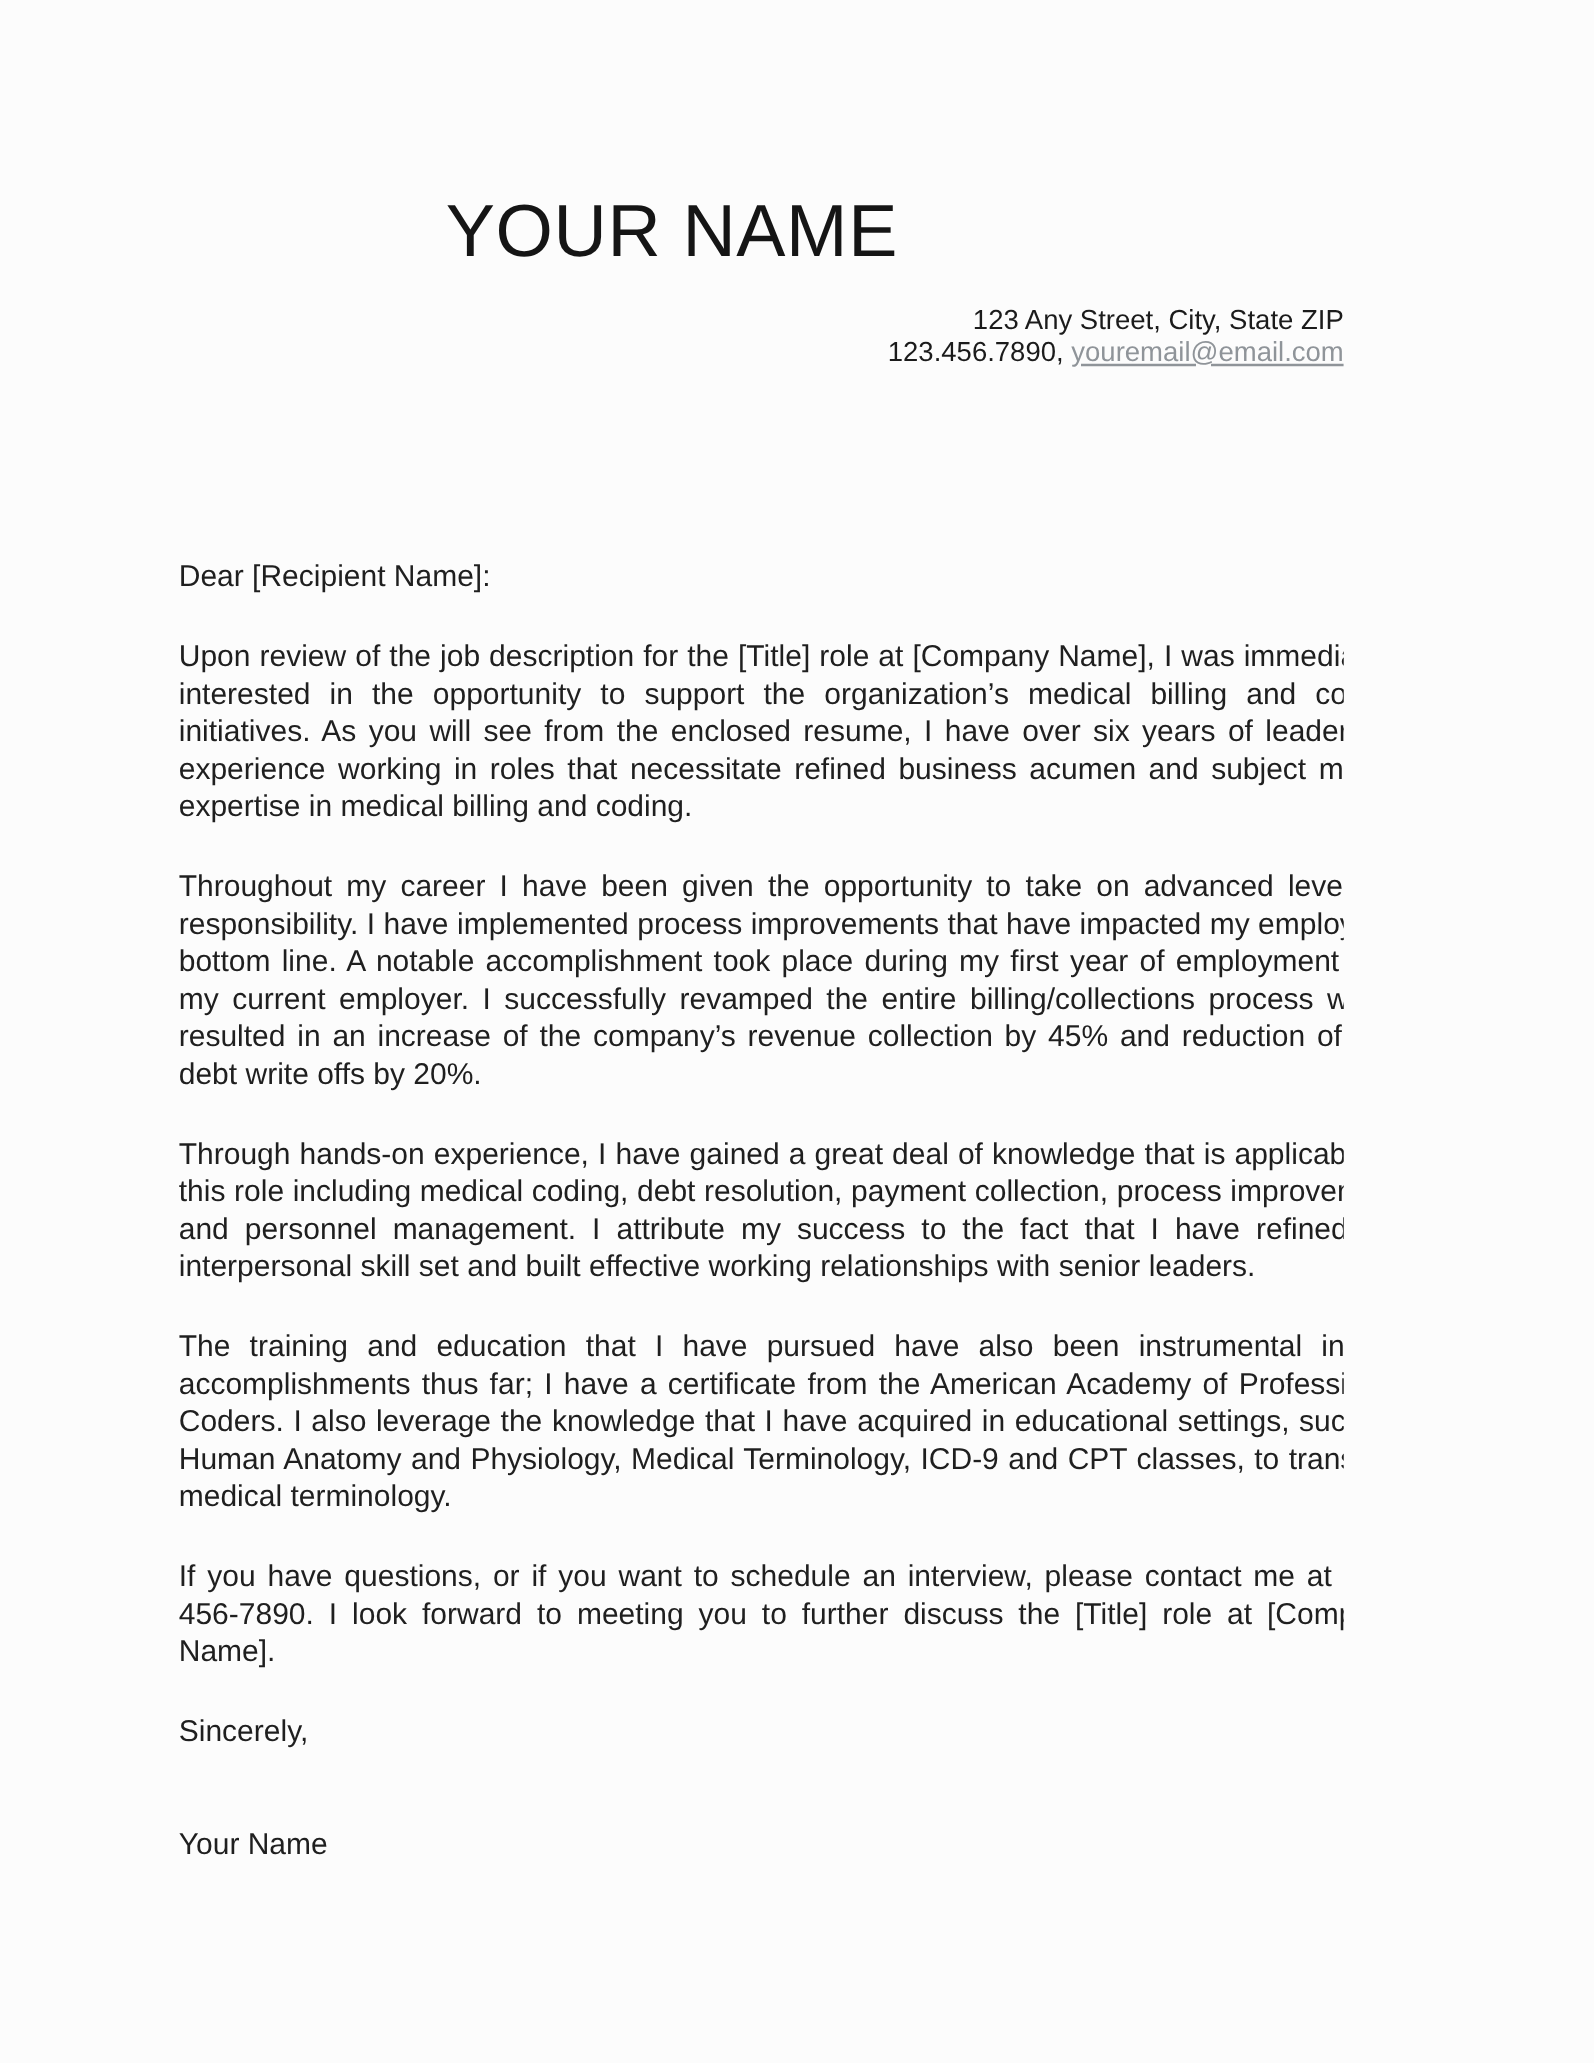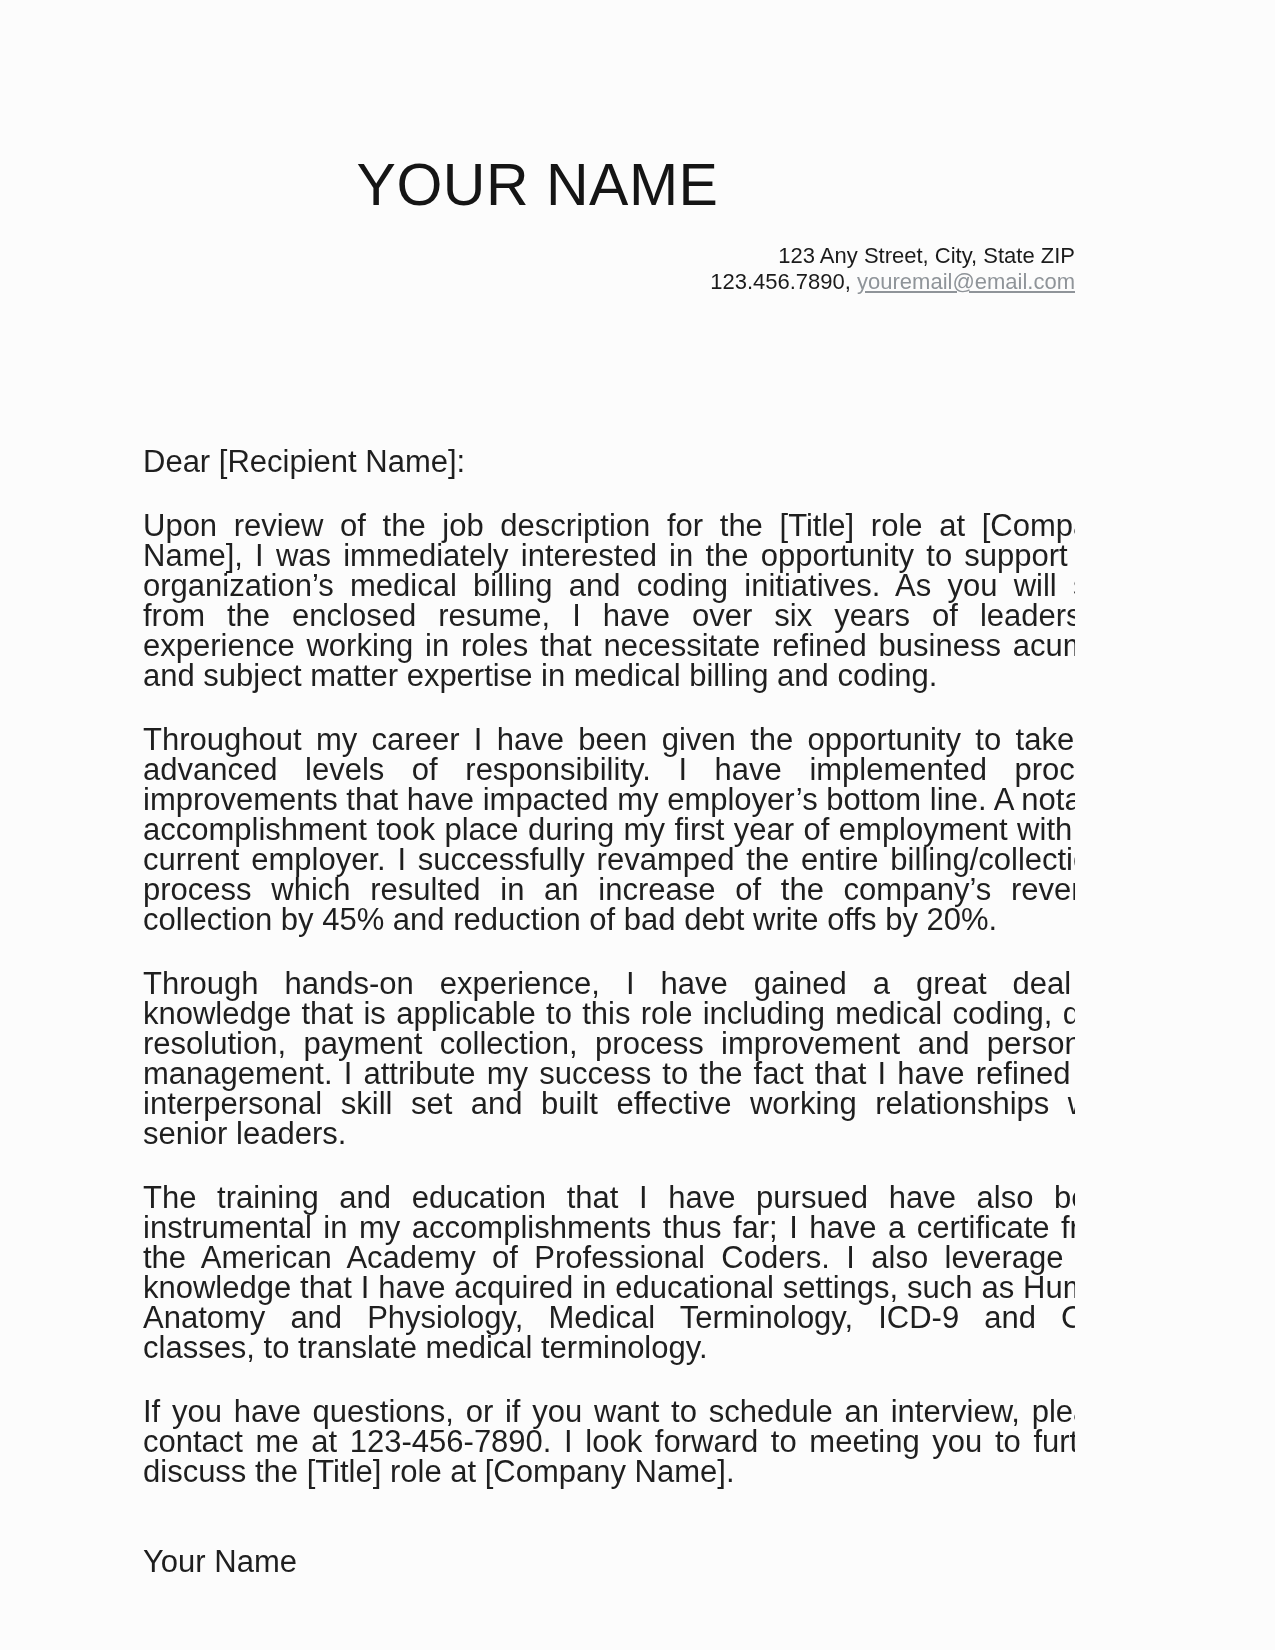--- a/index.html
+++ b/index.html
@@ -33,21 +33,21 @@
     line-height: 26px;
     color: #1b1b1b;
   }
   .contact .email {
     text-decoration: underline;
     cursor: pointer;
   }
   .letter-body {
     margin: 152px 0 0 143px;
     width: 980px;
-    font-size: 31px;
+    font-size: 24px;
     line-height: 30px;
     text-align: justify;
     color: #1f1f1f;
   }
   .letter-body p {
     margin: 34px 0 0 0;
   }
   .letter-body p.greeting {
     margin-top: 0;
     text-align: left;
@@ -75,16 +75,17 @@
     </div>
   </div>
 
   <div class="letter-body">
     <p class="greeting">Dear [Recipient Name]:</p>
     <p>Upon review of the job description for the [Title] role at [Company Name], I was immediately interested in the opportunity to support the organization’s medical billing and coding initiatives. As you will see from the enclosed resume, I have over six years of leadership experience working in roles that necessitate refined business acumen and subject matter expertise in medical billing and coding.</p>
     <p>Throughout my career I have been given the opportunity to take on advanced levels of responsibility. I have implemented process improvements that have impacted my employer’s bottom line. A notable accomplishment took place during my first year of employment with my current employer. I successfully revamped the entire billing/collections process which resulted in an increase of the company’s revenue collection by 45% and reduction of bad debt write offs by 20%.</p>
     <p>Through hands-on experience, I have gained a great deal of knowledge that is applicable to this role including medical coding, debt resolution, payment collection, process improvement and personnel management. I attribute my success to the fact that I have refined my interpersonal skill set and built effective working relationships with senior leaders.</p>
     <p>The training and education that I have pursued have also been instrumental in my accomplishments thus far; I have a certificate from the American Academy of Professional Coders. I also leverage the knowledge that I have acquired in educational settings, such as Human Anatomy and Physiology, Medical Terminology, ICD-9 and CPT classes, to translate medical terminology.</p>
     <p>If you have questions, or if you want to schedule an interview, please contact me at 123-456-7890. I look forward to meeting you to further discuss the [Title] role at [Company Name].</p>
+    <p class="closing">Sincerely,</p>
     <p class="signature">Your Name</p>
   </div>
 
 </div>
 
 </body></html>

